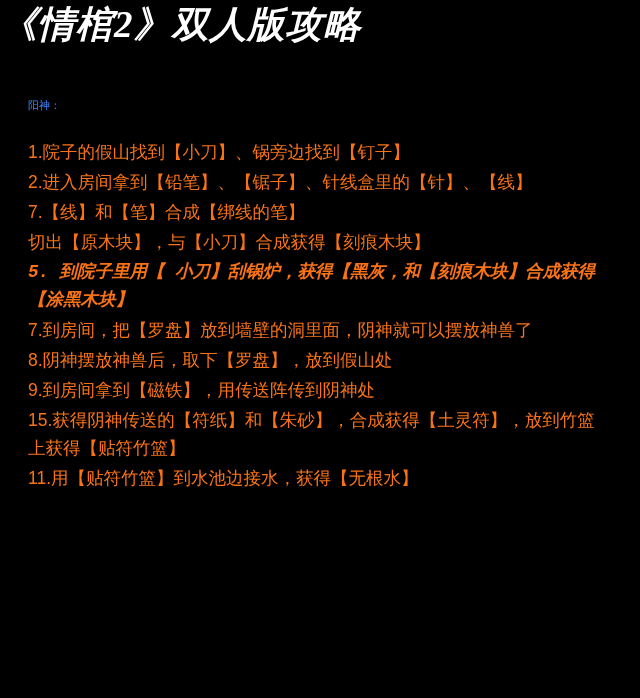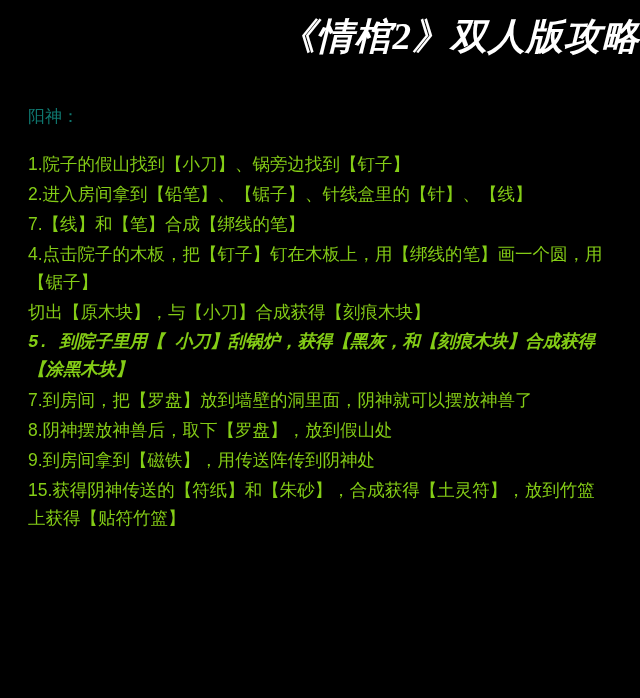--- a/index.html
+++ b/index.html
@@ -15,47 +15,47 @@
     color: #ffffff;
   }
   .page {
     position: relative;
     width: 640px;
     height: 698px;
     background: #000000;
     box-sizing: border-box;
   }
   .title-block {
-    padding-top: 14px;
-    text-align: right;
+    padding-top: 2px;
+    text-align: left;
   }
   .title-line {
     font-family: "Liberation Serif", serif;
     font-weight: bold;
     font-style: italic;
     font-size: 37px;
     line-height: 46px;
     letter-spacing: 1px;
     color: #ffffff;
     white-space: nowrap;
   }
   .body-block {
     padding: 0 28px;
     margin-top: 44px;
   }
   .section-label {
-    font-size: 17px;
+    font-size: 11px;
     line-height: 26px;
-    color: #0f766e;
+    color: #3b82f6;
     margin-bottom: 20px;
   }
   .step {
     font-size: 17.5px;
     line-height: 28px;
-    color: #84cc16;
+    color: #f97316;
     margin-bottom: 2px;
     letter-spacing: 0px;
   }
   .step.emph {
     font-weight: bold;
     font-style: italic;
     font-family: Liberation Mono, monospace;
   }
   .step.cont {
     margin-top: 0;
@@ -69,22 +69,22 @@
   <div class="title-block">
     <div class="title-line">《情棺2》双人版攻略</div>
   </div>
 
   <div class="body-block">
     <div class="section-label">阳神：</div>
 
     <div class="step">1.院子的假山找到【小刀】、锅旁边找到【钉子】</div>
     <div class="step">2.进入房间拿到【铅笔】、【锯子】、针线盒里的【针】、【线】</div>
     <div class="step">7.【线】和【笔】合成【绑线的笔】</div>
-    <div class="step">4.点击院子的木板，把【钉子】钉在木板上，用【绑线的笔】画一个圆，用【锯子】</div>
     <div class="step cont">切出【原木块】，与【小刀】合成获得【刻痕木块】</div>
     <div class="step emph">5. 到院子里用【 小刀】刮锅炉，获得【黑灰，和【刻痕木块】合成获得【涂黑木块】</div>
     <div class="step">7.到房间，把【罗盘】放到墙壁的洞里面，阴神就可以摆放神兽了</div>
     <div class="step">8.阴神摆放神兽后，取下【罗盘】，放到假山处</div>
     <div class="step">9.到房间拿到【磁铁】，用传送阵传到阴神处</div>
     <div class="step">15.获得阴神传送的【符纸】和【朱砂】，合成获得【土灵符】，放到竹篮上获得【贴符竹篮】</div>
+    <div class="step">11.用【贴符竹篮】到水池边接水，获得【无根水】</div>
   </div>
 
 </div>
 
 </body></html>

